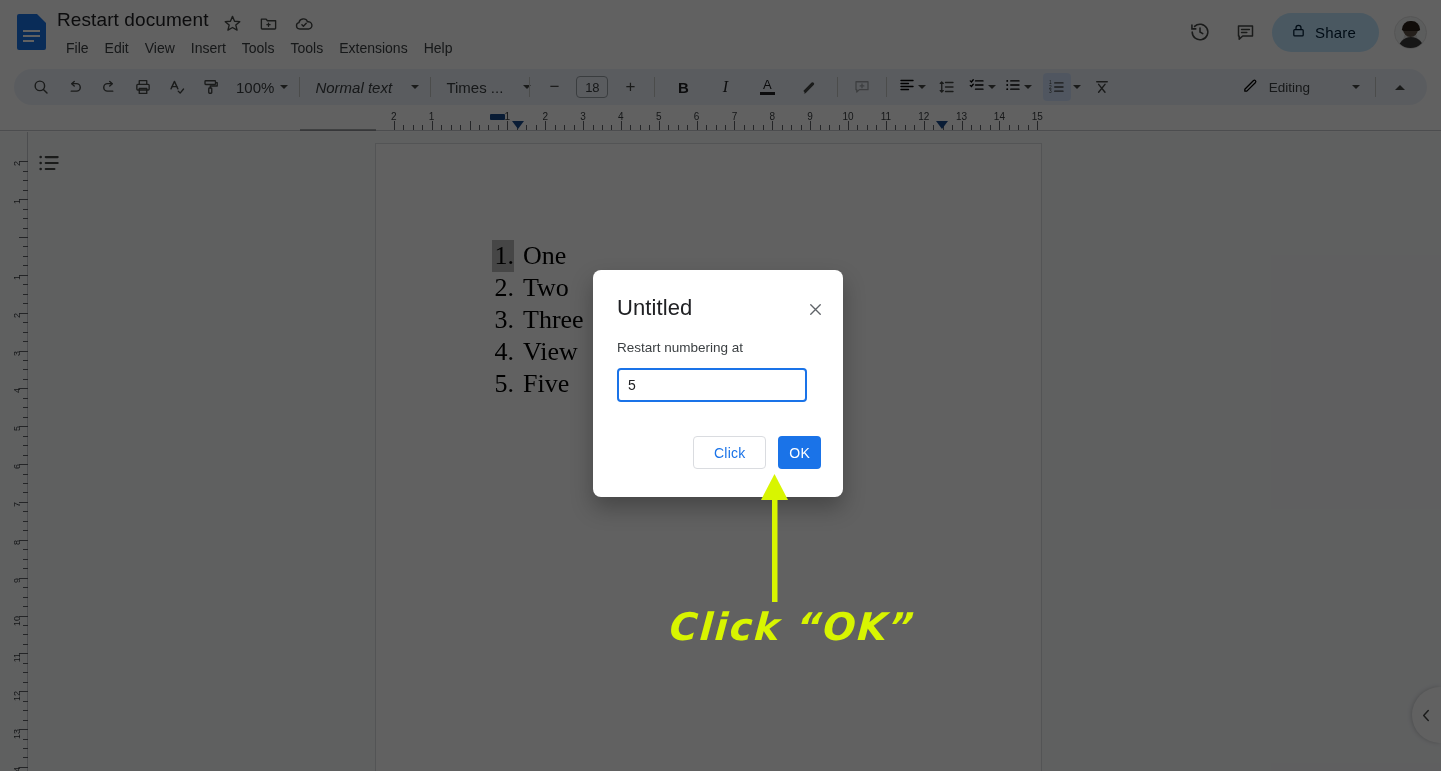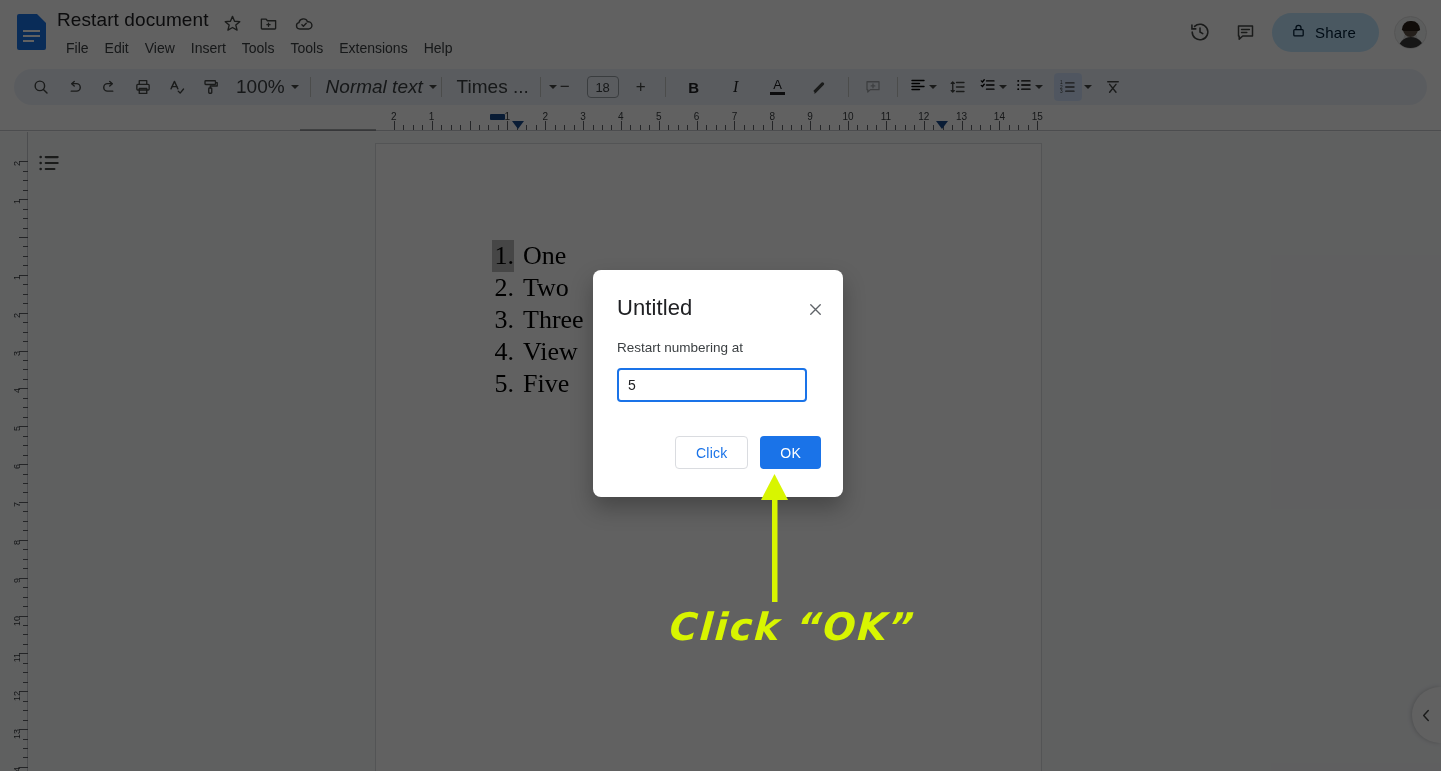--- a/index.html
+++ b/index.html
@@ -63,21 +63,21 @@
     position: absolute; left: 14px; top: 69px; width: 1413px; height: 36px;
     background: #edf2fa; border-radius: 18px;
     display: flex; align-items: center; padding: 0 10px;
   }
   .tb-btn {
     height: 28px; min-width: 28px; border-radius: 4px; display: flex; align-items: center; justify-content: center;
     color: #444746; margin: 0 3px; padding: 0 3px; font-size: 13px;
   }
   .tb-btn.active { background: #d3e3fd; }
   .tb-sep { width: 1px; height: 20px; background: #c4c7c5; margin: 0 7px; }
-  .tb-text { font-size: 19px; color: #3c4043; padding: 0 4px; white-space: nowrap; }
+  .tb-text { font-size: 15px; color: #3c4043; padding: 0 4px; white-space: nowrap; }
   .tb-dd { display: flex; align-items: center; gap: 2px; height: 28px; border-radius: 4px; padding: 0 4px; }
   .caret { width: 0; height: 0; border-left: 4px solid transparent; border-right: 4px solid transparent; border-top: 4px solid #444746; }
   .caret-up { width: 0; height: 0; border-left: 5px solid transparent; border-right: 5px solid transparent; border-bottom: 5px solid #444746; }
   .style-box { width: 116px; font-style: italic; }
   .font-box { width: 84px; gap: 16px; }
   .size-field {
     width: 32px; height: 22px; border: 1px solid #9aa0a6; border-radius: 4px;
     display: flex; align-items: center; justify-content: center; font-size: 13px; color: #3c4043; margin: 0 5px;
   }
   .tb-right { margin-left: auto; display: flex; align-items: center; }
@@ -145,21 +145,21 @@
     border: 2px solid #1a73e8; border-radius: 4px; background: #ffffff;
     font-size: 14px; color: #202124; padding: 0 9px; font-family: "Liberation Sans", sans-serif;
     outline: none;
   }
   .dlg-actions { position: absolute; right: 22px; top: 166px; display: flex; gap: 12px; align-items: center; }
   .btn-cancel {
     height: 33px; padding: 0 20px; border: 1px solid #dadce0; border-radius: 4px; background: #ffffff;
     color: #1a73e8; font-size: 14px; font-family: "Liberation Sans", sans-serif; letter-spacing: .2px;
   }
   .btn-ok {
-    height: 33px; padding: 0 20px; border: none; border-radius: 4px; background: #1a73e8;
+    height: 33px; padding: 0 11px; border: none; border-radius: 4px; background: #1a73e8;
     color: #ffffff; font-size: 14px; font-family: "Liberation Sans", sans-serif; letter-spacing: .2px;
   }
 
   
   .annot { position: absolute; left: 640px; top: 470px; width: 300px; height: 220px; pointer-events: none; }
   .annot-text {
     position: absolute; left: 30px; top: 135px; font-size: 38px; color: #d8f500;
     font-family: "DejaVu Sans", sans-serif; font-style: italic; font-weight: bold;
     letter-spacing: 2px; white-space: nowrap; transform: skewX(-4deg);
   }
@@ -365,20 +365,35 @@
         </span>
         <span class="caret"></span>
       </div>
       <div class="tb-btn">
         <svg width="18" height="18" viewBox="0 0 24 24" stroke="currentColor" stroke-width="1.9" stroke-linecap="round" fill="none">
             <path d="M5 5h14"></path>
             <path d="M7.5 8.5 16 19M16 8.5 7.5 19"></path>
           </svg>
       </div>
 
+      <div class="tb-right">
+        <div class="editing-pill">
+          <span>
+            <svg width="17" height="17" viewBox="0 0 24 24" fill="none" stroke="currentColor" stroke-width="1.8" stroke-linejoin="round">
+                <path d="M4 17.2 16.3 4.9a2 2 0 0 1 2.8 2.8L6.8 20H4z"></path>
+              </svg>
+          </span>
+          <span class="lbl">Editing</span>
+          <span class="caret" style="margin-left:32px"></span>
+        </div>
+        <div class="tb-sep"></div>
+        <div class="tb-btn">
+          <span class="caret-up"></span>
+        </div>
+      </div>
     </div>
 
     <div class="hruler">
       <div class="track" id="hruler-track">
           <div class="tick maj" style="left: 393.8px;"></div>
           <div class="num" style="left: 393.8px;">2</div>
           <div class="tick min" style="left: 403.262px;"></div>
           <div class="tick min" style="left: 412.725px;"></div>
           <div class="tick min" style="left: 422.188px;"></div>
           <div class="tick maj" style="left: 431.65px;"></div>

